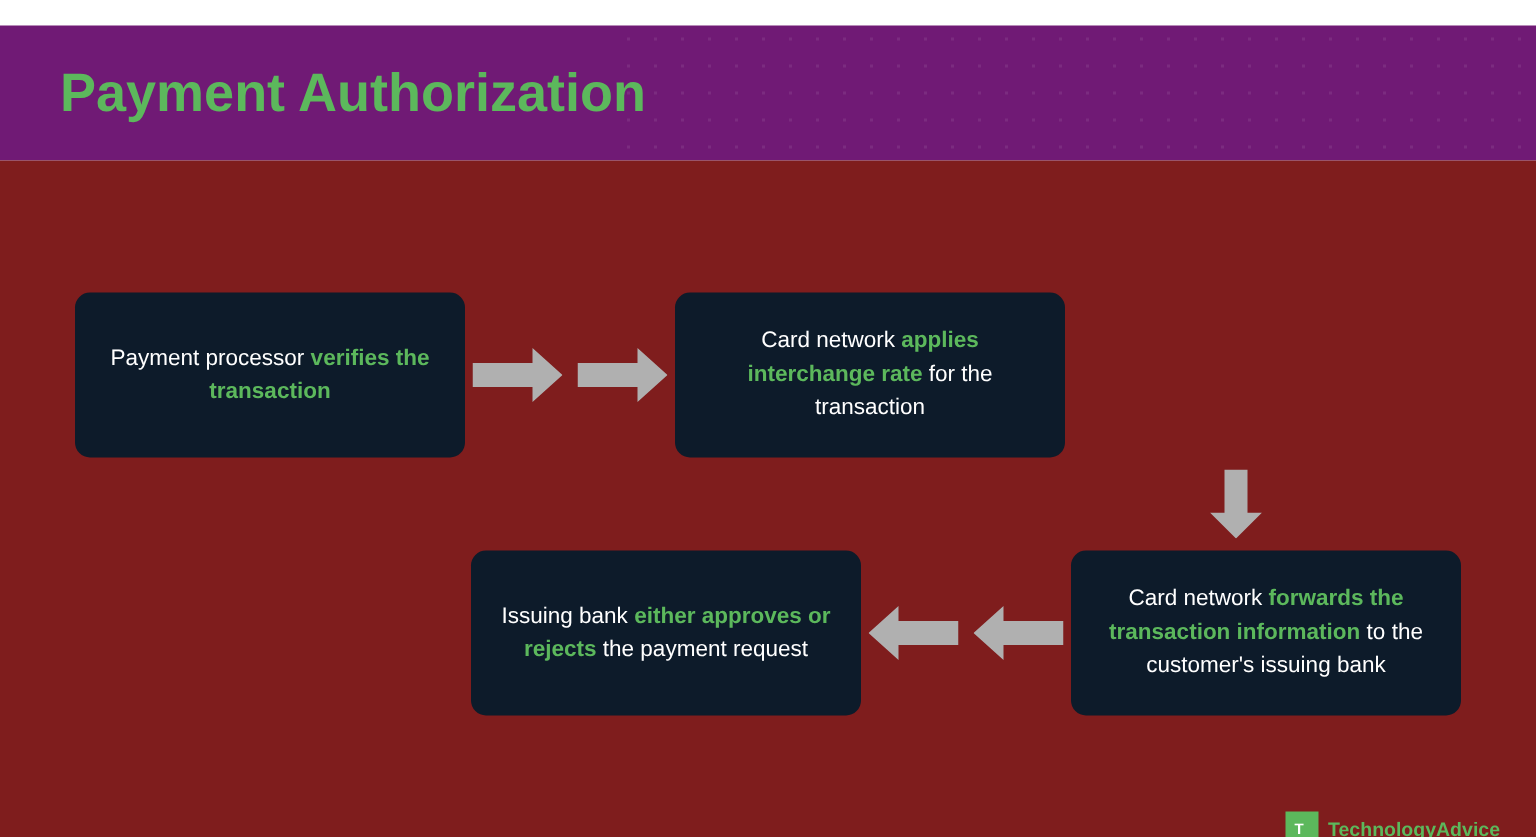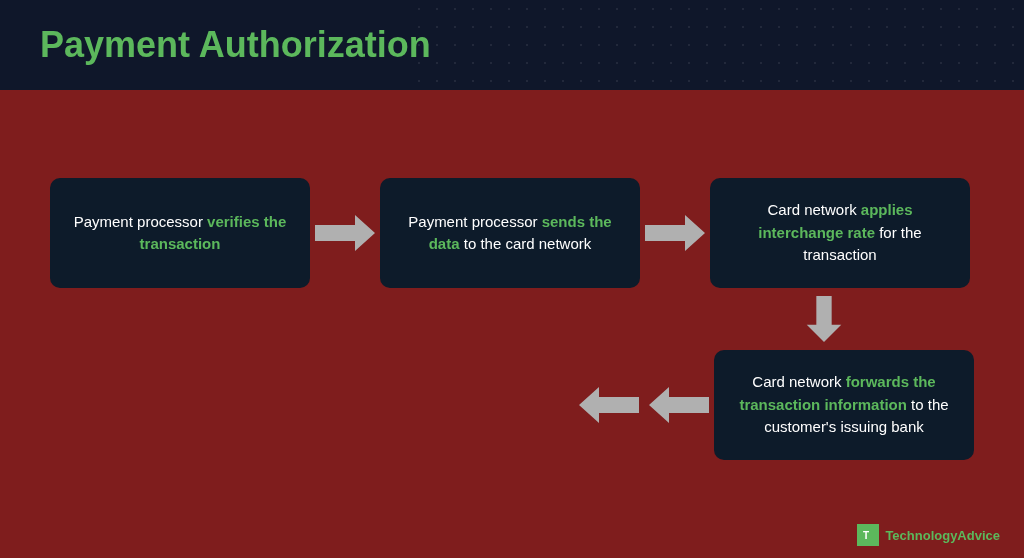--- a/index.html
+++ b/index.html
@@ -6,28 +6,29 @@
 
     body {
       width: 1024px;
       height: 558px;
       font-family: 'Arial', sans-serif;
       background: #ffffff;
       overflow: hidden;
     }
 
     .header {
-      background: #0f172a;
+      background: #701a75;
       width: 100%;
       height: 90px;
       display: flex;
       align-items: center;
       padding: 0 40px;
       position: relative;
       overflow: hidden;
+      margin-top: 17px;
     }
 
     .header-bg-dots {
       position: absolute;
       right: 0;
       top: 0;
       width: 60%;
       height: 100%;
       background-image: radial-gradient(circle, rgba(255,255,255,0.08) 1px, transparent 1px);
       background-size: 18px 18px;
@@ -195,25 +196,20 @@
           Payment processor <span class="green">verifies the transaction</span>
         </div>
       </div>
 
       <div class="arrow-right">
         <svg viewBox="0 0 60 36" fill="none" xmlns="http://www.w3.org/2000/svg">
           <polygon points="0,10 40,10 40,0 60,18 40,36 40,26 0,26" fill="#b0b0b0"></polygon>
         </svg>
       </div>
 
-      <div class="box">
-        <div>
-          Payment processor <span class="green">sends the data</span> to the card network
-        </div>
-      </div>
 
       <div class="arrow-right">
         <svg viewBox="0 0 60 36" fill="none" xmlns="http://www.w3.org/2000/svg">
           <polygon points="0,10 40,10 40,0 60,18 40,36 40,26 0,26" fill="#b0b0b0"></polygon>
         </svg>
       </div>
 
       <div class="box">
         <div>
           Card network <span class="green">applies interchange rate</span> for the transaction
@@ -243,20 +239,25 @@
         </svg>
       </div>
 
 
       <div class="arrow-left">
         <svg viewBox="0 0 60 36" fill="none" xmlns="http://www.w3.org/2000/svg">
           <polygon points="60,10 20,10 20,0 0,18 20,36 20,26 60,26" fill="#b0b0b0"></polygon>
         </svg>
       </div>
 
+      <div class="box">
+        <div>
+          Issuing bank <span class="green">either approves or rejects</span> the payment request
+        </div>
+      </div>
     </div>
 
   </div>
 
   <div class="logo-area">
     <div class="logo-icon">
       <svg width="14" height="14" viewBox="0 0 14 14" fill="none" xmlns="http://www.w3.org/2000/svg">
         <rect width="14" height="14" fill="#5cb85c"></rect>
         <text x="2" y="11" font-size="10" fill="white" font-weight="bold">T</text>
       </svg>

